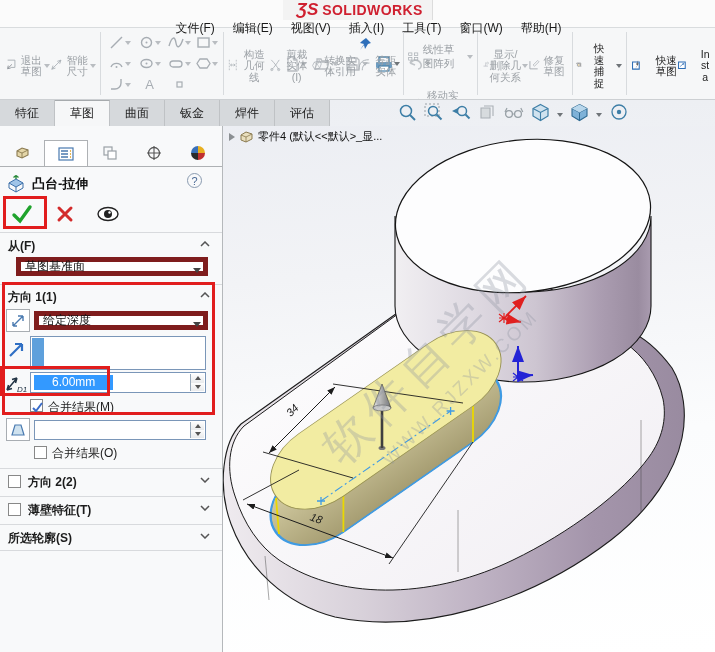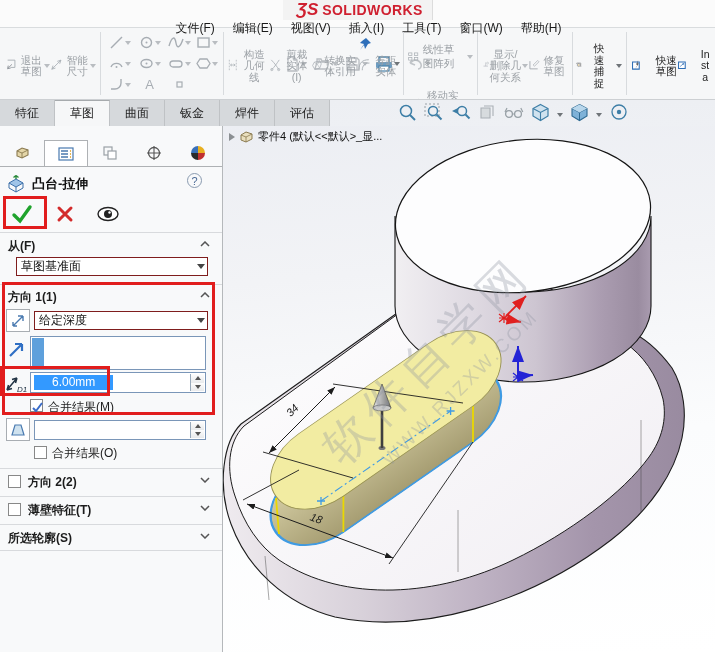--- a/index.html
+++ b/index.html
@@ -63,21 +63,21 @@
     align-items:center; gap:6px; padding-left:6px; }
   .pm-title .t { font-weight:bold; font-size:13px; color:#111; }
   .pm-help { position:absolute; right:20px; top:1px; width:15px; height:15px; border:1px solid #8a9bb0;
     border-radius:50%; font-size:11px; color:#4a6a96; display:flex; align-items:center;
     justify-content:center; }
   .pm-okrow { position:absolute; top:74px; left:0; width:222px; height:28px; display:flex;
     align-items:center; gap:22px; padding-left:10px; }
   .pm-div { position:absolute; left:0; width:222px; height:1px; background:#d8dadd; }
   .sec-h { position:absolute; left:8px; font-weight:bold; font-size:12px; color:#1c1c1c; }
   .chev { position:absolute; right:12px; }
-  .dd { position:absolute; height:19px; background:#fff; border:1px solid #7f1d1d;
+  .dd { position:absolute; height:19px; background:#fff; border:5px solid #7f1d1d;
     font-size:12px; color:#111; display:flex; align-items:center; padding-left:4px; }
   .dd .ddcaret { position:absolute; right:2px; top:6px; width:0; height:0;
     border-left:4px solid transparent; border-right:4px solid transparent; border-top:5px solid #444; }
   .sqbtn { position:absolute; width:24px; height:23px; background:#fff; border:1px solid #a8adb2;
     display:flex; align-items:center; justify-content:center; }
   .listbox { position:absolute; left:30px; width:176px; background:#fff; border:1px solid #7a96b8; }
   .selbar { position:absolute; left:1px; top:1px; width:12px; bottom:1px; background:#5ea0dc; }
   .field { position:absolute; background:#fff; border:1px solid #7a96b8; font-size:12px;
     display:flex; align-items:center; padding-left:3px; }
   .selval { background:#3399ff; color:#fff; padding:0 18px; line-height:15px; }

